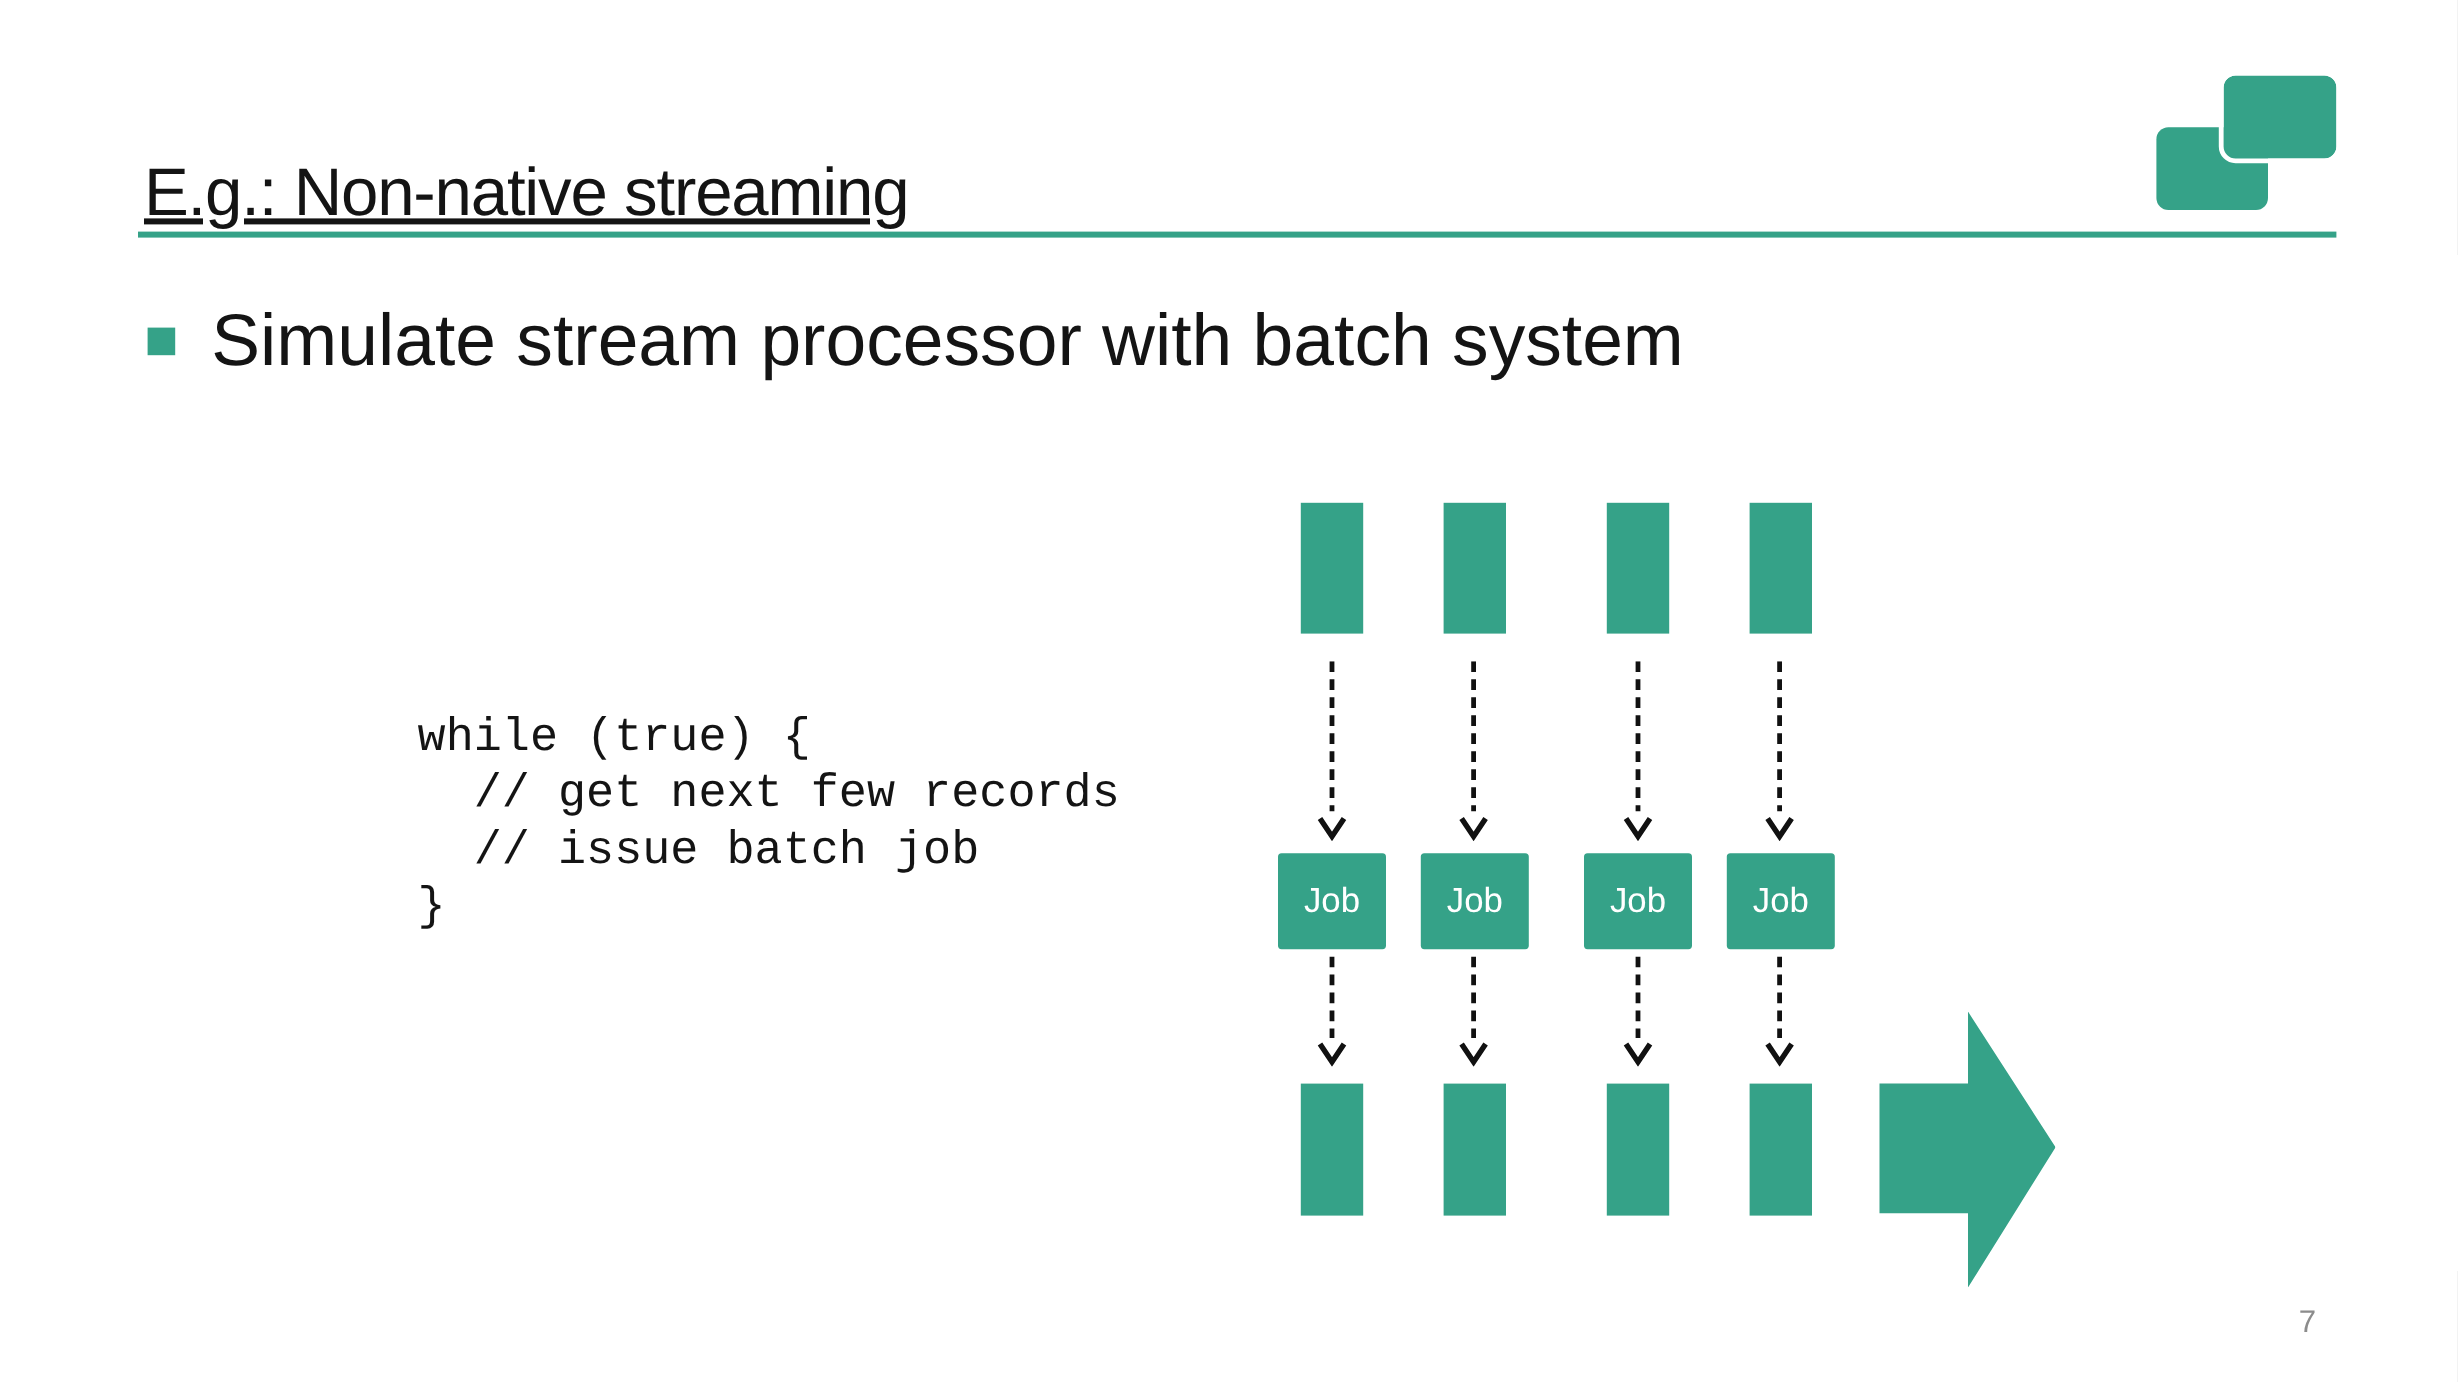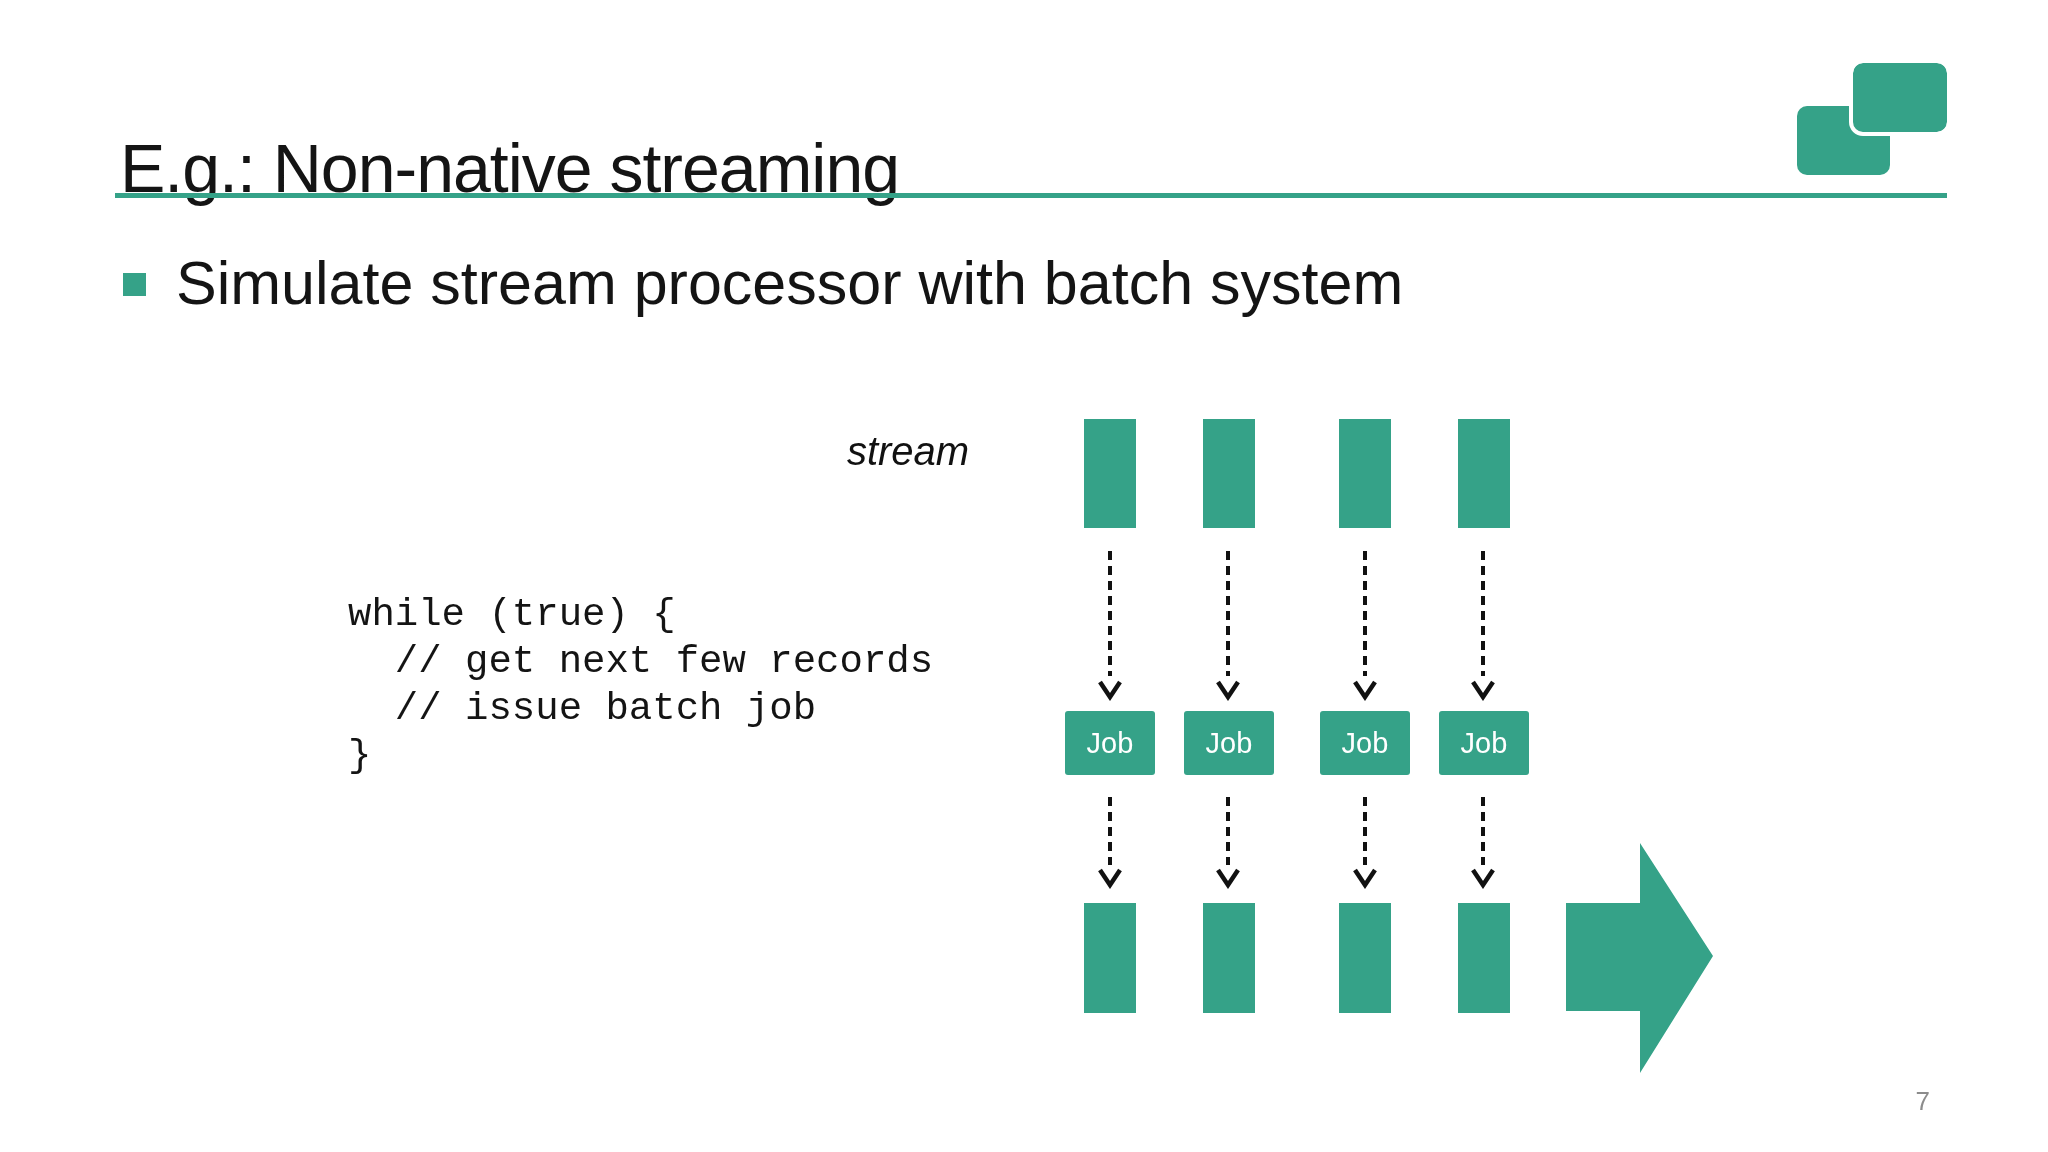--- a/index.html
+++ b/index.html
@@ -15,22 +15,22 @@
     background:var(--bg);
     overflow:hidden;
     font-family:"Liberation Sans","DejaVu Sans",sans-serif;
     color:var(--text);
   }
   .abs{position:absolute;}
 
   
   .title{
     left:120px;top:74px;
-    font-size:68px;line-height:96px;font-weight:400;
-    letter-spacing:-1px;white-space:nowrap;color:var(--text);
+    font-size:56px;line-height:96px;font-weight:400;
+    letter-spacing:-1px;white-space:nowrap;color:var(--text);text-decoration:underline;
   }
   .title-rule{
     left:115px;top:193px;width:1832px;height:5px;
     background:var(--accent);
   }
   .logo{left:1797px;top:59px;width:155px;height:120px;}
   .logo-rect{position:absolute;background:var(--accent);border-radius:10px;}
   .logo-back{left:0;top:47px;width:93px;height:69px;}
   .logo-front{left:56px;top:4px;width:94px;height:69px;outline:4px solid var(--bg);}
 
@@ -67,21 +67,21 @@
   }
   .discretizer div{white-space:nowrap;}
 
   
   .bar{width:52px;height:109px;background:var(--accent);}
   .bar-top{top:419px;}
   .bar-bottom{top:903px;height:110px;}
   .b1{left:1084px;} .b2{left:1203px;} .b3{left:1339px;} .b4{left:1458px;}
 
   .job{
-    top:711px;width:90px;height:64px;
+    top:711px;width:90px;height:80px;
     background:var(--accent);border-radius:3px;
     display:flex;align-items:center;justify-content:center;
     color:#fff;font-size:29px;
   }
   .j1{left:1065px;} .j2{left:1184px;} .j3{left:1320px;} .j4{left:1439px;}
 
   
   .flow{width:30px;}
   .flow-up{top:551px;height:150px;}
   .flow-dn{top:797px;height:92px;}
@@ -120,21 +120,20 @@
   </div>
   <div class="abs title-rule"></div>
 
   <div class="abs bullet-row">
     <span class="bullet-sq"></span>
     <span class="bullet-text">Simulate stream processor with batch system</span>
   </div>
 
 
   <div class="abs discretizer">
-    <div>stream</div>
   </div>
 
   <pre class="abs code">while (true) {
   // get next few records
   // issue batch job
 }</pre>
 
   <div class="abs bar bar-top b1"></div>
   <div class="abs bar bar-top b2"></div>
   <div class="abs bar bar-top b3"></div>

